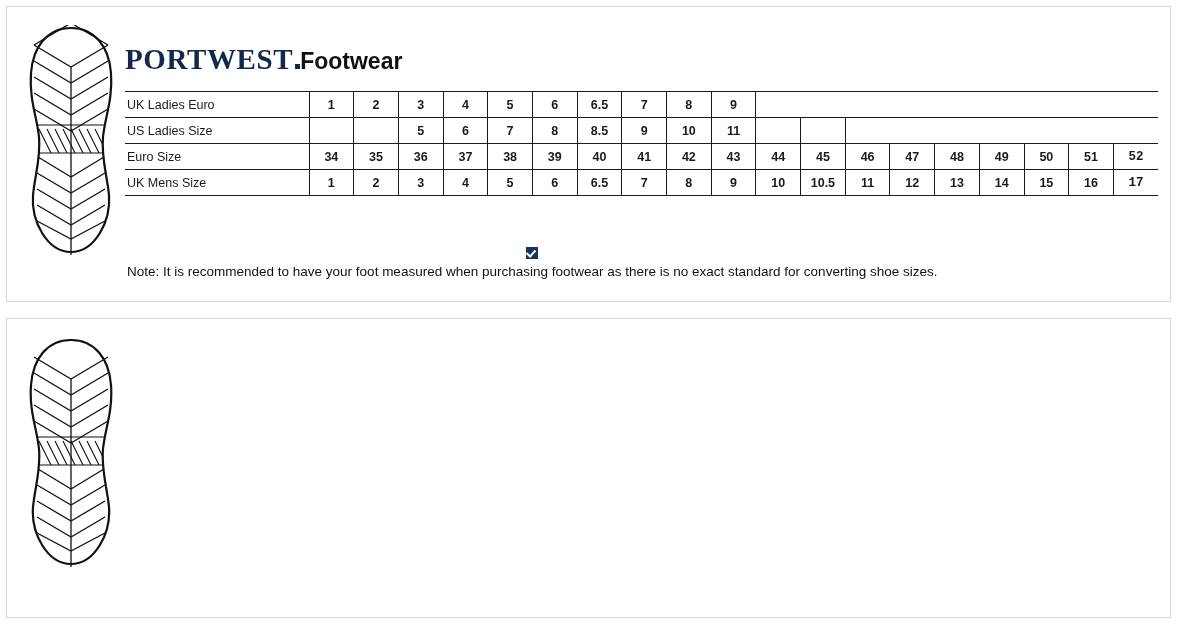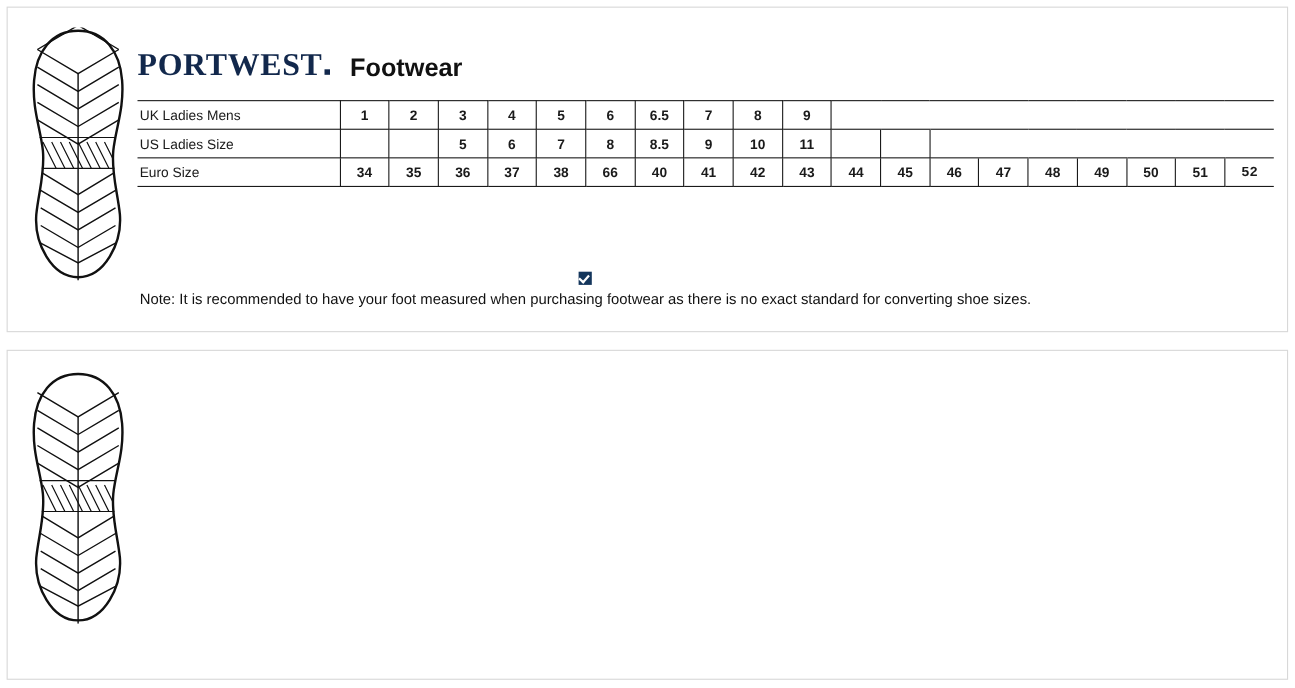--- a/index.html
+++ b/index.html
@@ -41,21 +41,21 @@
     width: 100px;
     height: 230px;
   }
   .sole-wrap svg { display: block; }
 
   
   .brand-row {
     position: absolute;
     display: flex;
     align-items: flex-end;
-    gap: 18px;
+    gap: 0;
   }
   #portwest-brand { left: 118px; top: 38px; }
 
   .portwest-word {
     font-family: "Liberation Serif", serif;
     font-size: 29px;
     font-weight: bold;
     letter-spacing: 0.6px;
     color: #12284c;
     line-height: 1;
@@ -167,21 +167,21 @@
     <span class="footwear-word">Footwear</span>
   </div>
 
   <table id="portwest-table">
     <colgroup>
       <col style="width:184px">
       <col span="19" style="width:44.7px">
     </colgroup>
     <tbody>
       <tr>
-        <td class="rowlabel">UK Ladies Mens</td>
+        <td class="rowlabel">UK Ladies Euro</td>
         <td class="cell">1</td>
         <td class="cell">2</td>
         <td class="cell">3</td>
         <td class="cell">4</td>
         <td class="cell">5</td>
         <td class="cell">6</td>
         <td class="cell">6.5</td>
         <td class="cell">7</td>
         <td class="cell">8</td>
         <td class="cell">9</td>
@@ -217,34 +217,56 @@
         <td class="cell blank-noborder"></td>
         <td class="cell blank-noborder"></td>
       </tr>
       <tr>
         <td class="rowlabel">Euro Size</td>
         <td class="cell">34</td>
         <td class="cell">35</td>
         <td class="cell">36</td>
         <td class="cell">37</td>
         <td class="cell">38</td>
-        <td class="cell">66</td>
+        <td class="cell">39</td>
         <td class="cell">40</td>
         <td class="cell">41</td>
         <td class="cell">42</td>
         <td class="cell">43</td>
         <td class="cell">44</td>
         <td class="cell">45</td>
         <td class="cell">46</td>
         <td class="cell">47</td>
         <td class="cell">48</td>
         <td class="cell">49</td>
         <td class="cell">50</td>
         <td class="cell">51</td>
         <td class="cell blank-noborder">52</td>
+      </tr>
+      <tr>
+        <td class="rowlabel">UK Mens Size</td>
+        <td class="cell">1</td>
+        <td class="cell">2</td>
+        <td class="cell">3</td>
+        <td class="cell">4</td>
+        <td class="cell">5</td>
+        <td class="cell">6</td>
+        <td class="cell">6.5</td>
+        <td class="cell">7</td>
+        <td class="cell">8</td>
+        <td class="cell">9</td>
+        <td class="cell">10</td>
+        <td class="cell">10.5</td>
+        <td class="cell">11</td>
+        <td class="cell">12</td>
+        <td class="cell">13</td>
+        <td class="cell">14</td>
+        <td class="cell">15</td>
+        <td class="cell">16</td>
+        <td class="cell blank-noborder">17</td>
       </tr>
     </tbody>
   </table>
 
   <div class="note" id="portwest-note">
     <span class="note-box"></span>
     <span>Note: It is recommended to have your foot measured when purchasing footwear as there is no exact standard for converting shoe sizes.</span>
   </div>
 </div>
 

